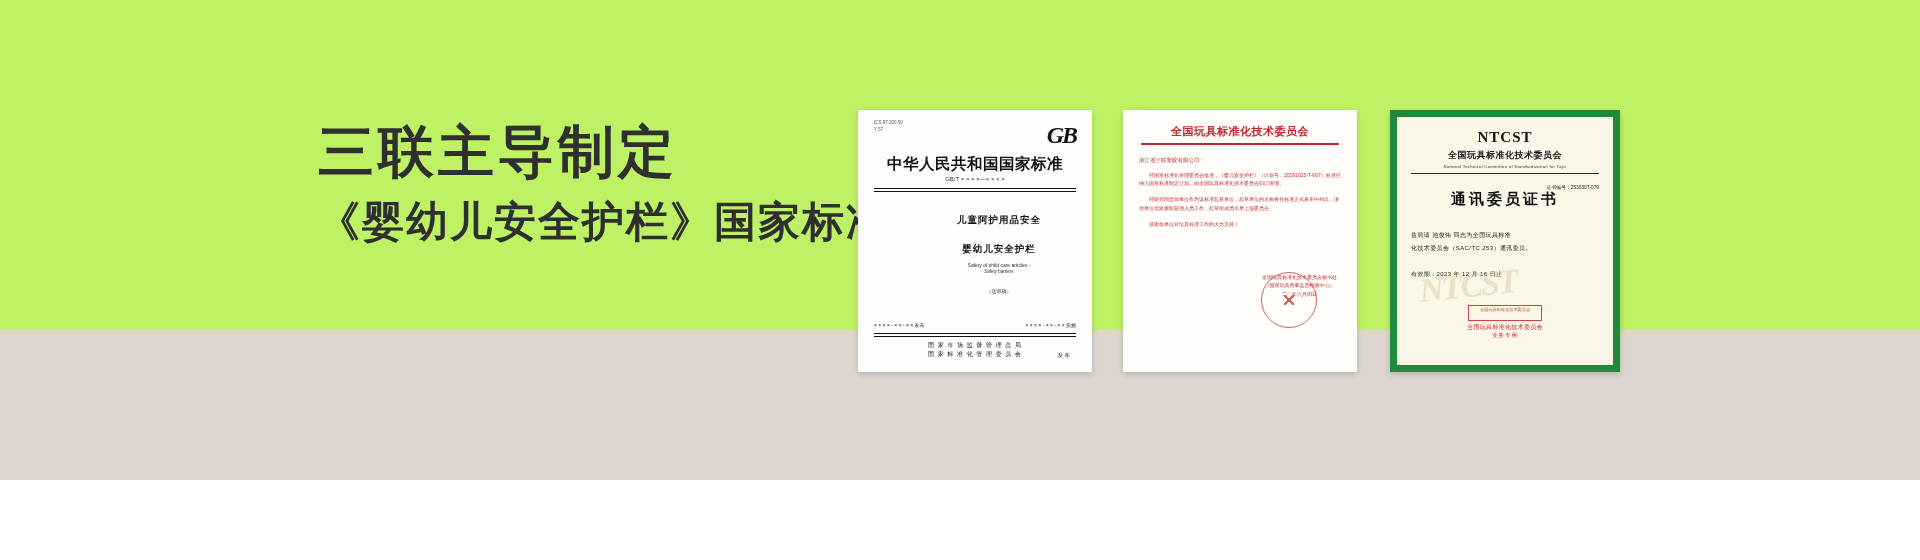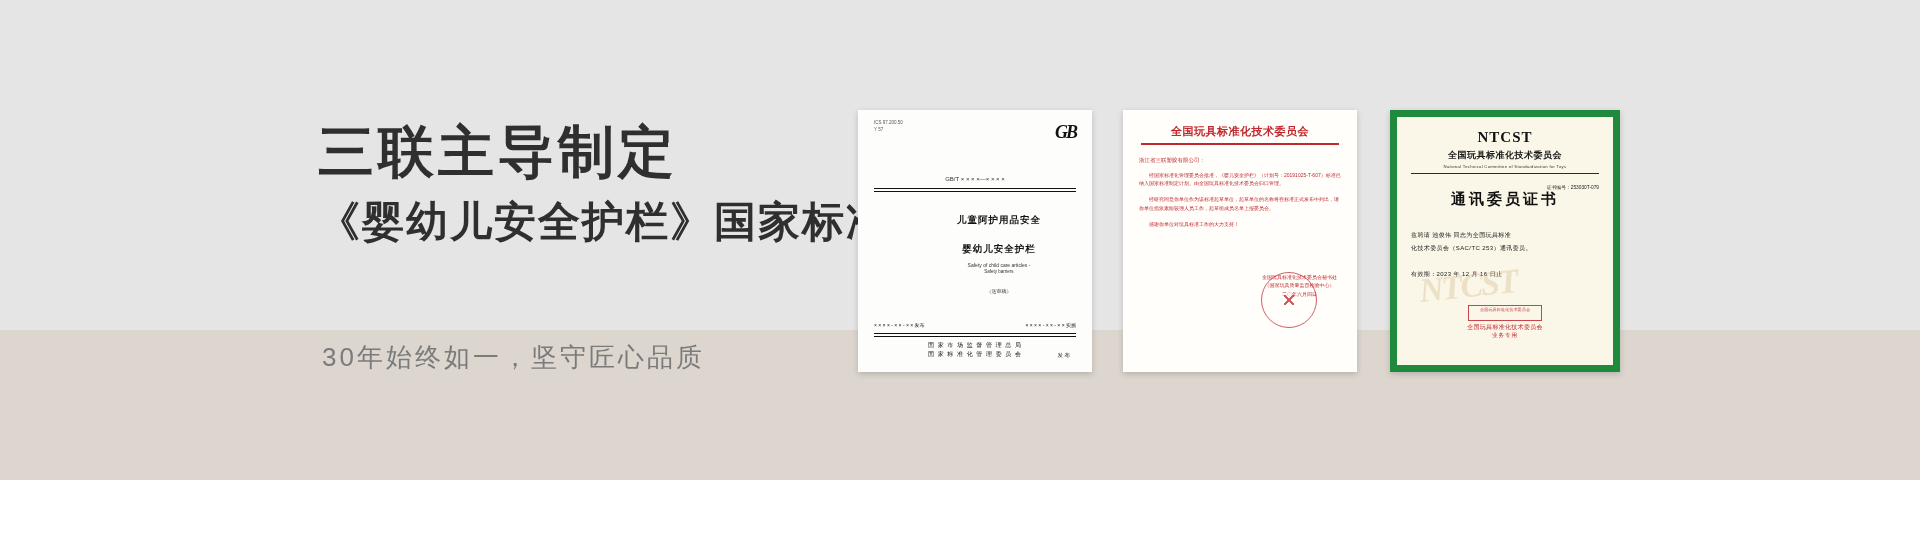--- a/index.html
+++ b/index.html
@@ -11,21 +11,21 @@
     height: 560px;
     font-family: "Liberation Sans", sans-serif;
     overflow: hidden;
     background: #ffffff;
   }
 
   .banner {
     position: relative;
     width: 1920px;
     height: 560px;
-    background: #e5e5e5;
+    background: #bef264;
     overflow: hidden;
   }
 
   
   .band-lower {
     position: absolute;
     left: 0;
     top: 330px;
     width: 1920px;
     height: 230px;
@@ -100,21 +100,21 @@
   }
   .c1-tiny {
     font-size: 4.5px;
     line-height: 1.5;
     color: #555;
   }
   .c1-gb {
     position: absolute;
     right: 16px;
     top: 12px;
-    font-size: 18px;
+    font-size: 24px;
     font-weight: bold;
     font-style: italic;
     letter-spacing: -2px;
     color: #111;
     font-family: "Liberation Serif", serif;
   }
   .c1-title {
     position: absolute;
     left: 0;
     right: 0;
@@ -405,27 +405,27 @@
 <body>
 
 <div class="banner">
   <div class="band-lower"></div>
   <div class="band-bottom-white"></div>
 
   <div class="text-block">
     <div class="headline-main">三联主导制定</div>
     <div class="headline-sub">《婴幼儿安全护栏》国家标准</div>
   </div>
-  <div class="tagline">30年始终如一，坚守匠心品质</div>
 
   <div class="cert cert1">
     <div class="c1-inner">
       <div class="c1-tiny">ICS 97.200.50</div>
       <div class="c1-tiny">Y 57</div>
       <div class="c1-gb">GB</div>
+      <div class="c1-title">中华人民共和国国家标准</div>
       <div class="c1-code">GB/T × × × ×—× × × ×</div>
       <div class="c1-rule"></div>
       <div class="c1-rule2"></div>
       <div class="c1-center">
         <div class="l1">儿童阿护用品安全</div>
         <div class="l2">婴幼儿安全护栏</div>
         <div class="l3">Safety of child care articles -</div>
         <div class="l4">Safety barriers</div>
         <div class="l5">（送审稿）</div>
       </div>

